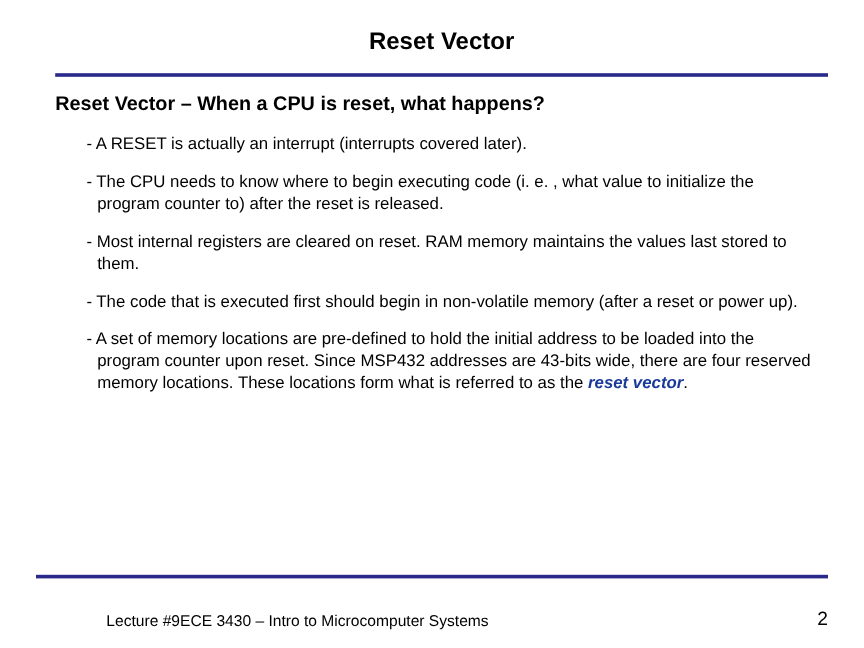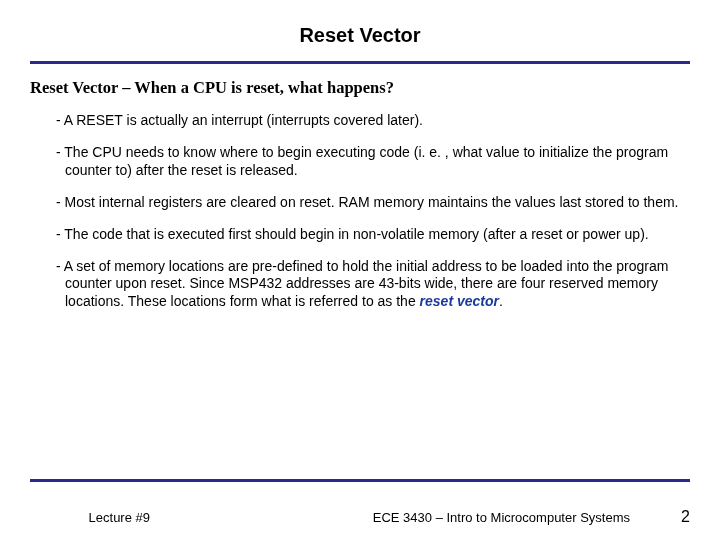--- a/index.html
+++ b/index.html
@@ -8,39 +8,38 @@
     height: 540px;
     background: #fff;
     font-family: Arial, Helvetica, sans-serif;
     color: #000;
     position: relative;
     overflow: hidden;
   }
   .slide {
     width: 100%;
     height: 100%;
-    padding: 24px 30px 0 30px;
+    padding: 24px 30px 0 46px;
     position: relative;
   }
   .title {
     text-align: center;
     font-size: 20px;
     font-weight: bold;
     margin-bottom: 14px;
   }
   .hr {
     border: none;
     border-top: 3px solid #2a2a8a;
     margin: 0 0 14px 0;
   }
   .subheading {
     font-size: 16.5px;
     font-weight: bold;
     margin-bottom: 14px;
-    font-family: Liberation Serif, serif;
   }
   .bullets {
     padding-left: 26px;
     padding-right: 6px;
   }
   .bullet {
     font-size: 14px;
     line-height: 1.28;
     margin-bottom: 14px;
     text-indent: -9px;
@@ -62,21 +61,21 @@
     position: absolute;
     left: 30px;
     right: 30px;
     bottom: 14px;
     display: flex;
     justify-content: space-between;
     align-items: center;
     font-size: 13px;
   }
   .footer-center {
-    text-align: right;
+    text-align: left;
     flex: 1;
   }
   .footer-left { width: 120px; text-align: right; }
   .footer-right { width: 60px; text-align: right; font-size: 16px; }
 </style>
 </head>
 <body>
 
 <div class="slide">
   <div class="title">Reset Vector</div>

